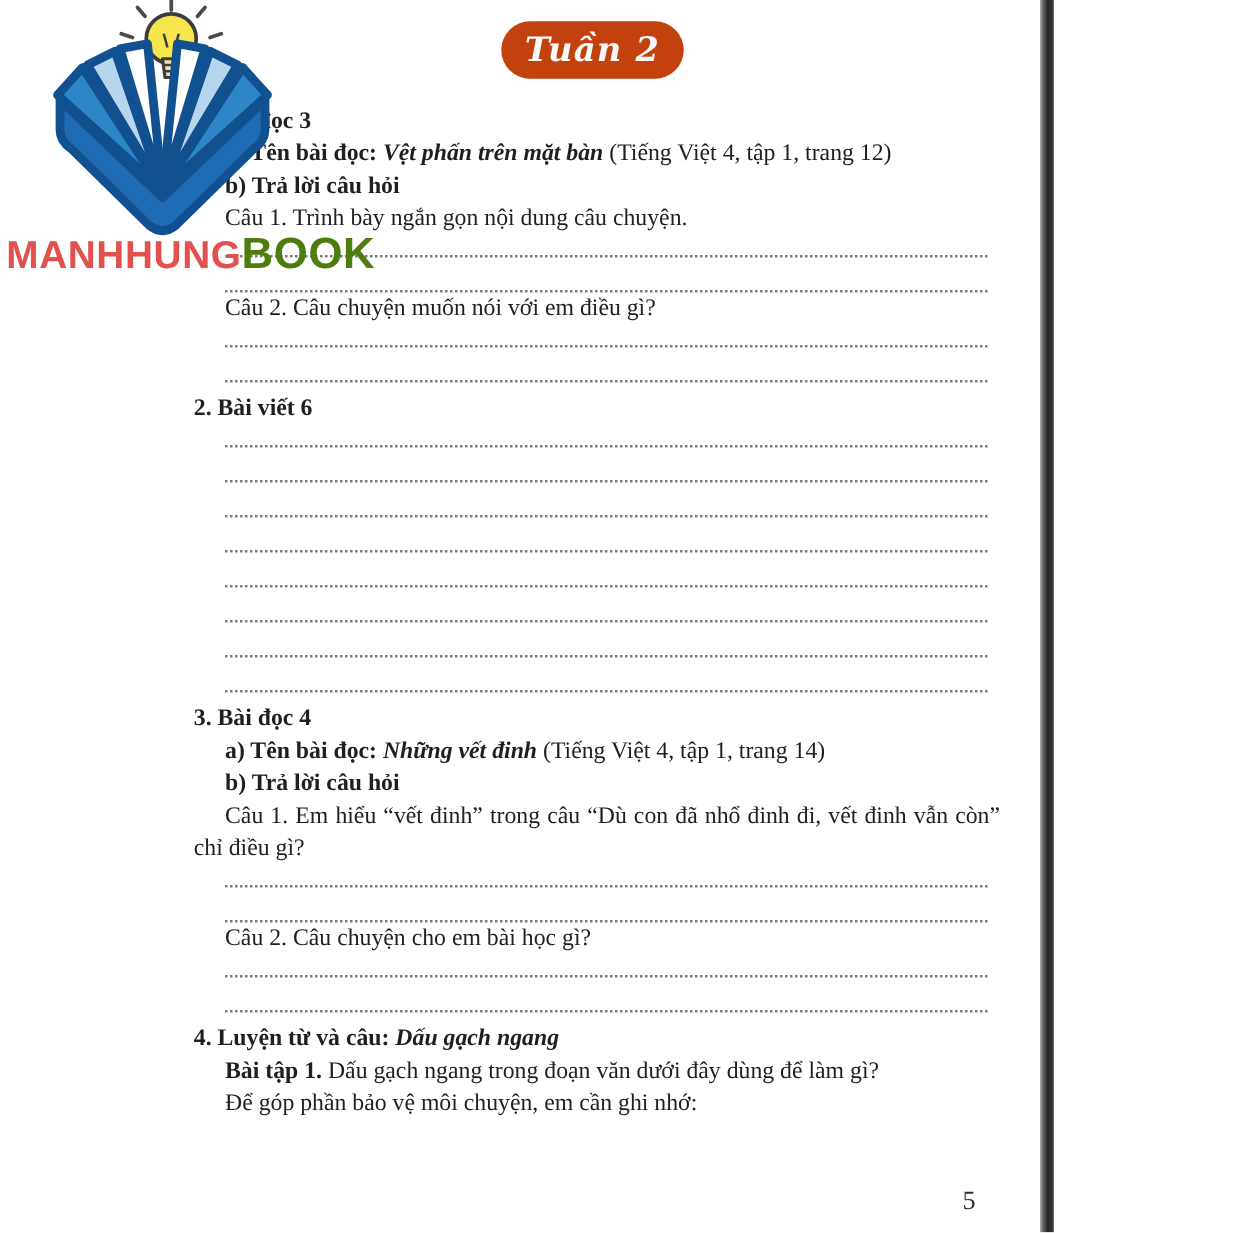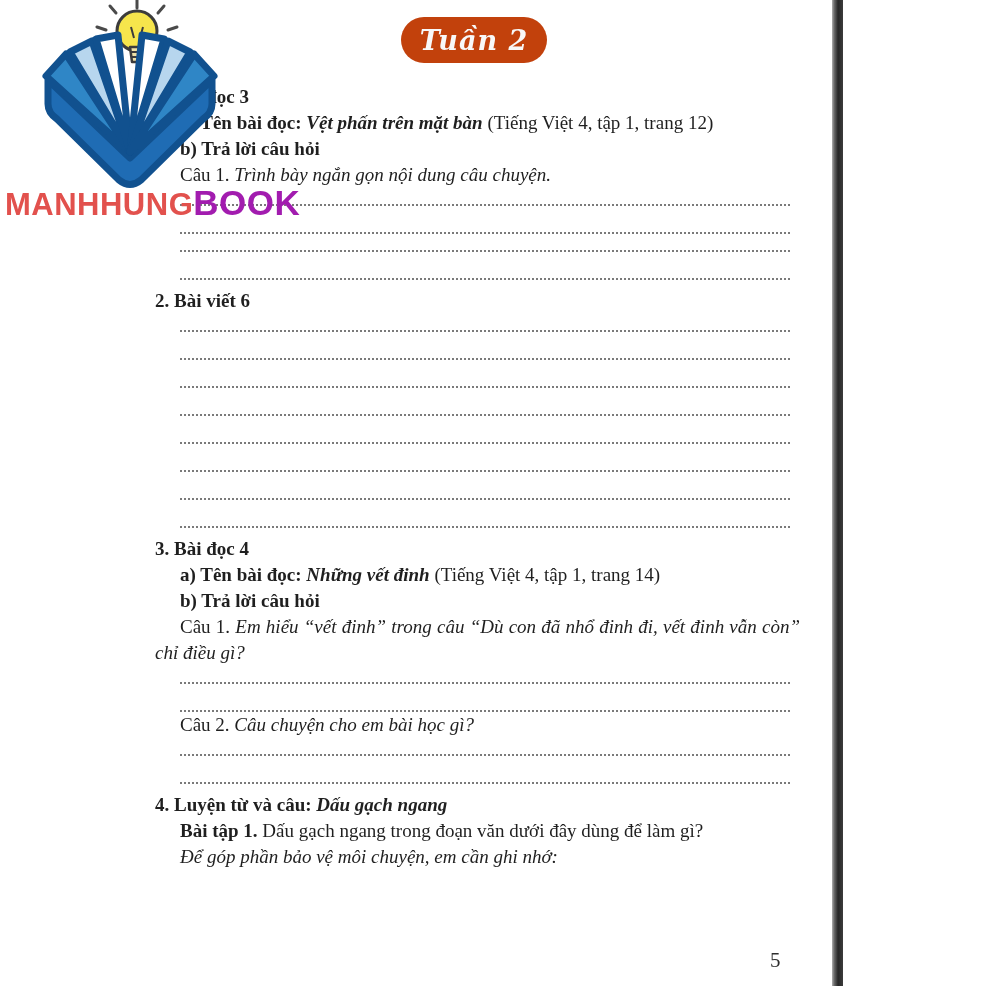--- a/index.html
+++ b/index.html
@@ -25,36 +25,36 @@
   
   .col{
     position:absolute;left:155px;top:84px;width:645px;
     font-size:19px;line-height:26px;
   }
   .h{font-weight:bold;}
   .mt{margin-top:8px;}
   .ind{padding-left:25px;}
   .para{text-indent:25px;text-align:justify;margin:0;}
   .b{font-weight:bold;}
-  .i{font-style:italic;}
+  .i{}
   .bi{font-weight:bold;font-style:italic;}
   .dots{
     height:26px;margin-left:25px;margin-right:10px;
     border-bottom:2px dotted #7a7a7a;
   }
   .dots.first{height:16px;}
   
   .wm{position:absolute;left:0;top:0;width:300px;height:230px;z-index:5;pointer-events:none;}
   .wm svg{position:absolute;left:0;top:0;}
   .brand{
     position:absolute;left:5px;top:183px;white-space:nowrap;
     font-family:"Liberation Sans","DejaVu Sans",sans-serif;
   }
   .brand .b1{font-size:31px;font-weight:700;color:#e2514d;letter-spacing:.5px;text-align:right;}
-  .brand .b2{font-size:35px;font-weight:900;color:#a21caf;letter-spacing:.5px;}
+  .brand .b2{font-size:35px;font-weight:900;color:#4d7c0f;letter-spacing:.5px;}
   
   .spine{
     position:absolute;left:832px;top:0;width:11px;height:986px;
     background:linear-gradient(to right,#b0b0b0 0%,#6a6a6a 20%,#262626 55%,#3c3c3c 100%);
   }
   .pagenum{
     position:absolute;left:770px;top:948px;
     font-size:21px;color:#2e2e2e;
   }
 </style>
@@ -75,20 +75,24 @@
       <span class="bi">Vệt phấn trên mặt bàn</span>
       <span>(Tiếng Việt 4, tập 1, trang 12)</span>
     </div>
     <div class="ind b">b) Trả lời câu hỏi</div>
     <div class="ind">
       <span>Câu 1.</span>
       <span class="i">Trình bày ngắn gọn nội dung câu chuyện.</span>
     </div>
     <div class="dots first"></div>
     <div class="dots"></div>
+    <div class="ind">
+      <span>Câu 2.</span>
+      <span class="i">Câu chuyện muốn nói với em điều gì?</span>
+    </div>
     <div class="dots first"></div>
     <div class="dots"></div>
 
     <div class="h mt">2. Bài viết 6</div>
     <div class="dots first"></div>
     <div class="dots"></div>
     <div class="dots"></div>
     <div class="dots"></div>
     <div class="dots"></div>
     <div class="dots"></div>

